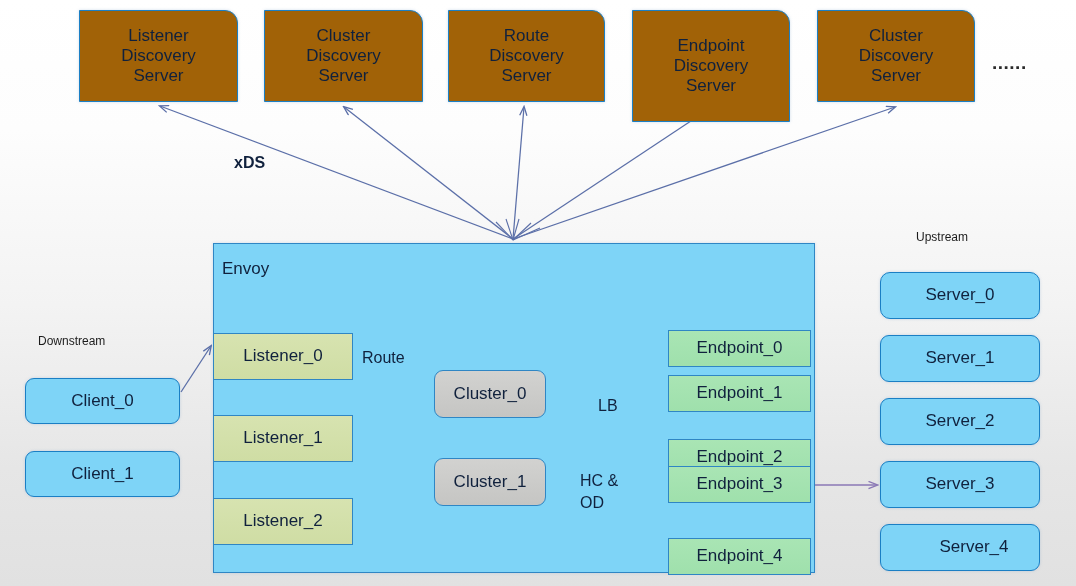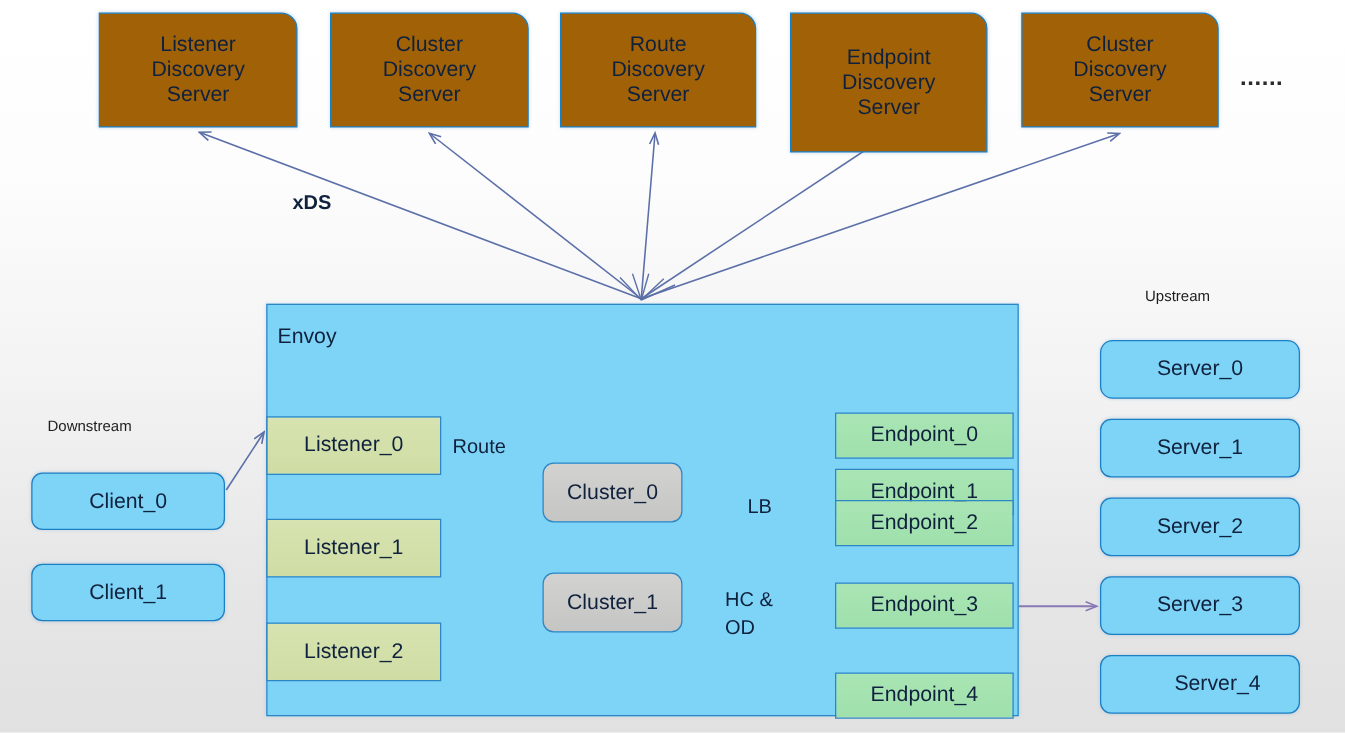--- a/index.html
+++ b/index.html
@@ -208,21 +208,21 @@
 
   <div class="box listener" style="top:333px;">Listener_0</div>
   <div class="box listener" style="top:415px;">Listener_1</div>
   <div class="box listener" style="top:498px;">Listener_2</div>
 
   <div class="box cluster" style="top:370px;">Cluster_0</div>
   <div class="box cluster" style="top:458px;">Cluster_1</div>
 
   <div class="box endpoint" style="top:330px;">Endpoint_0</div>
   <div class="box endpoint" style="top:375px;">Endpoint_1</div>
-  <div class="box endpoint" style="top:400px;">Endpoint_2</div>
+  <div class="box endpoint" style="top:439px;">Endpoint_2</div>
   <div class="box endpoint" style="top:466px;">Endpoint_3</div>
   <div class="box endpoint" style="top:511px;margin-top:27px;">Endpoint_4</div>
 
   <div class="edgelabel" style="left:362px; top:347px;">Route</div>
   <div class="edgelabel" style="left:598px; top:395px;">LB</div>
   <div class="edgelabel" style="left:580px; top:470px;">HC &amp;
 OD</div>
 
   <div class="sectionlabel" style="left:38px; top:334px;">Downstream</div>
   <div class="box client" style="top:378px;">Client_0</div>

